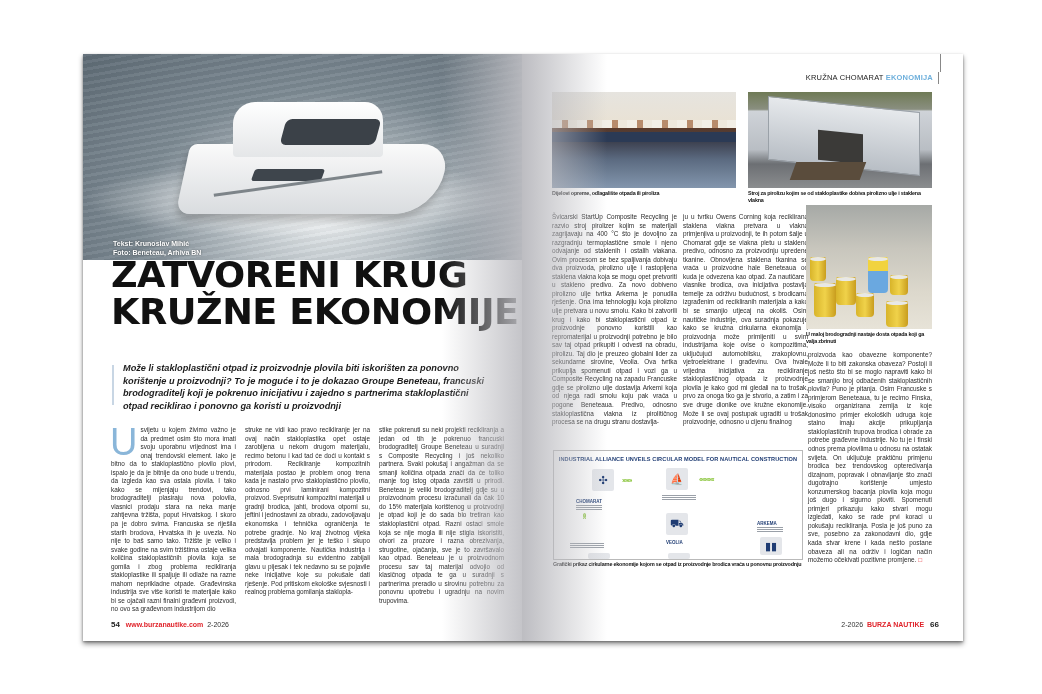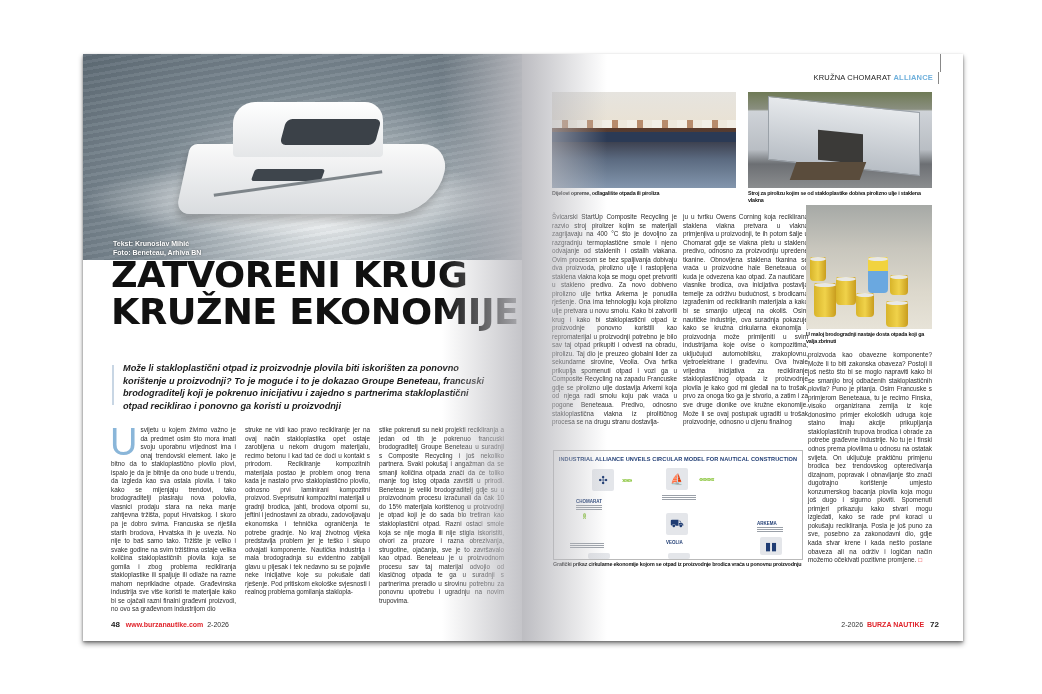--- a/index.html
+++ b/index.html
@@ -90,33 +90,33 @@
     <div class="lead-bar"></div>
     <div class="lead">Može li stakloplastični otpad iz proizvodnje plovila biti iskorišten za ponovno korištenje u proizvodnji? To je moguće i to je dokazao Groupe Beneteau, francuski brodograditelj koji je pokrenuo inicijativu i zajedno s partnerima stakloplastični otpad reciklirao i ponovno ga koristi u proizvodnji</div>
 
     <div class="col" style="left:28px; top:372px; width:125px;">
       <span class="dropcap">U</span><span>svijetu u kojem živimo važno je da predmet osim što mora imati svoju uporabnu vrijednost ima i onaj trendovski element. Iako je bitno da to stakloplastično plovilo plovi, ispalo je da je bitnije da ono bude u trendu, da izgleda kao sva ostala plovila. I tako kako se mijenjaju trendovi, tako brodograditelji plasiraju nova polovila, vlasnici prodaju stara na neka manje zahtjevna tržišta, poput Hrvatskog. I skoro pa je dobro svima. Francuska se riješila starih brodova, Hrvatska ih je uvezla. No nije to baš samo tako. Tržište je veliko i svake godine na svim tržištima ostaje velika količina stakloplastičnih plovila koja se gomila i zbog problema recikliranja stakloplastike ili spaljuje ili odlaže na razne mahom neprikladne otpade. Građevinska industrija sve više koristi te materijale kako bi se ojačali razni finalni građevni proizvodi, no ovo sa građevnom industrijom dio</span>
     </div>
     <div class="col" style="left:162px; top:372px; width:125px;">struke ne vidi kao pravo recikliranje jer na ovaj način stakloplastika opet ostaje zarobljena u nekom drugom materijalu, recimo betonu i kad tad će doći u kontakt s prirodom. Recikliranje kompozitnih materijala postao je problem onog trena kada je nastalo prvo stakloplastično plovilo, odnosno prvi laminirani kompozitni proizvod. Sveprisutni kompozitni materijali u gradnji brodica, jahti, brodova otporni su, jeftini i jednostavni za obradu, zadovoljavaju ekonomska i tehnička ograničenja te potrebe gradnje. No kraj životnog vijeka predstavlja problem jer je teško i skupo odvajati komponente. Nautička industrija i mala brodogradnja su evidentno zabijali glavu u pijesak i tek nedavno su se pojavile neke inicijative koje su pokušale dati rješenje. Pod pritiskom ekološke svjesnosti i realnog problema gomilanja staklopla-</div>
     <div class="col" style="left:296px; top:372px; width:125px;">stike pokrenuti su neki projekti recikliranja a jedan od tih je pokrenuo francuski brodograditelj Groupe Beneteau u suradnji s Composite Recycling i još nekoliko partnera. Svaki pokušaj i angažman da se smanji količina otpada znači da će toliko manje tog istog otpada završiti u prirodi. Beneteau je veliki brodograditelj gdje su u proizvodnom procesu izračunali da čak 10 do 15% materijala korištenog u proizvodnji je otpad koji je do sada bio tretiran kao stakloplastični otpad. Razni ostaci smole koja se nije mogla ili nije stigla iskoristiti, otvori za prozore i razna obrezivanja, strugotine, ojačanja, sve je to završavalo kao otpad. Beneteau je u proizvodnom procesu sav taj materijal odvojio od klasičnog otpada te ga u suradnji s partnerima preradio u sirovinu potrebnu za ponovnu upotrebu i ugradnju na novim trupovima.</div>
 
     <div class="folio" style="left:28px;">
-      <span class="num">48</span>&nbsp;&nbsp;
+      <span class="num">54</span>&nbsp;&nbsp;
       <span class="url">www.burzanautike.com</span>&nbsp;
       <span>2-2026</span>
     </div>
 
     <div class="gutter-left"></div>
   </div>
 
   <div class="page page-right">
     <div class="rule-top"></div>
     <div class="section-head">
       <span>KRUŽNA CHOMARAT</span>
-      <span class="accent">ALLIANCE</span>
+      <span class="accent">EKONOMIJA</span>
     </div>
 
     <div class="photo photo1">
       <div class="frag"></div>
       <div class="band"></div>
     </div>
     <div class="caption" style="left:30px; top:136px; width:184px;">Dijelovi opreme, odlagalište otpada ili piroliza</div>
 
     <div class="photo photo2">
       <div class="box"></div>
@@ -161,18 +161,18 @@
       <div class="node" style="left:206px; top:86px; height:18px;">▮▮</div>
       <div class="small-lines" style="left:16px; top:92px; width:34px;"></div>
       <div class="node" style="left:34px; top:102px; height:6px;"></div>
       <div class="node" style="left:114px; top:102px; height:6px;"></div>
     </div>
     <div class="caption" style="left:31px; top:507px; width:260px;">Grafički prikaz cirkularne ekonomije kojom se otpad iz proizvodnje brodica vraća u ponovnu proizvodnju</div>
 
     <div class="folio" style="right:24px;">
       <span>2-2026</span>&nbsp;
       <span class="brand">BURZA NAUTIKE</span>&nbsp;&nbsp;
-      <span class="num">72</span>
+      <span class="num">66</span>
     </div>
 
     <div class="gutter-right"></div>
   </div>
 </div>
 
 </body></html>

